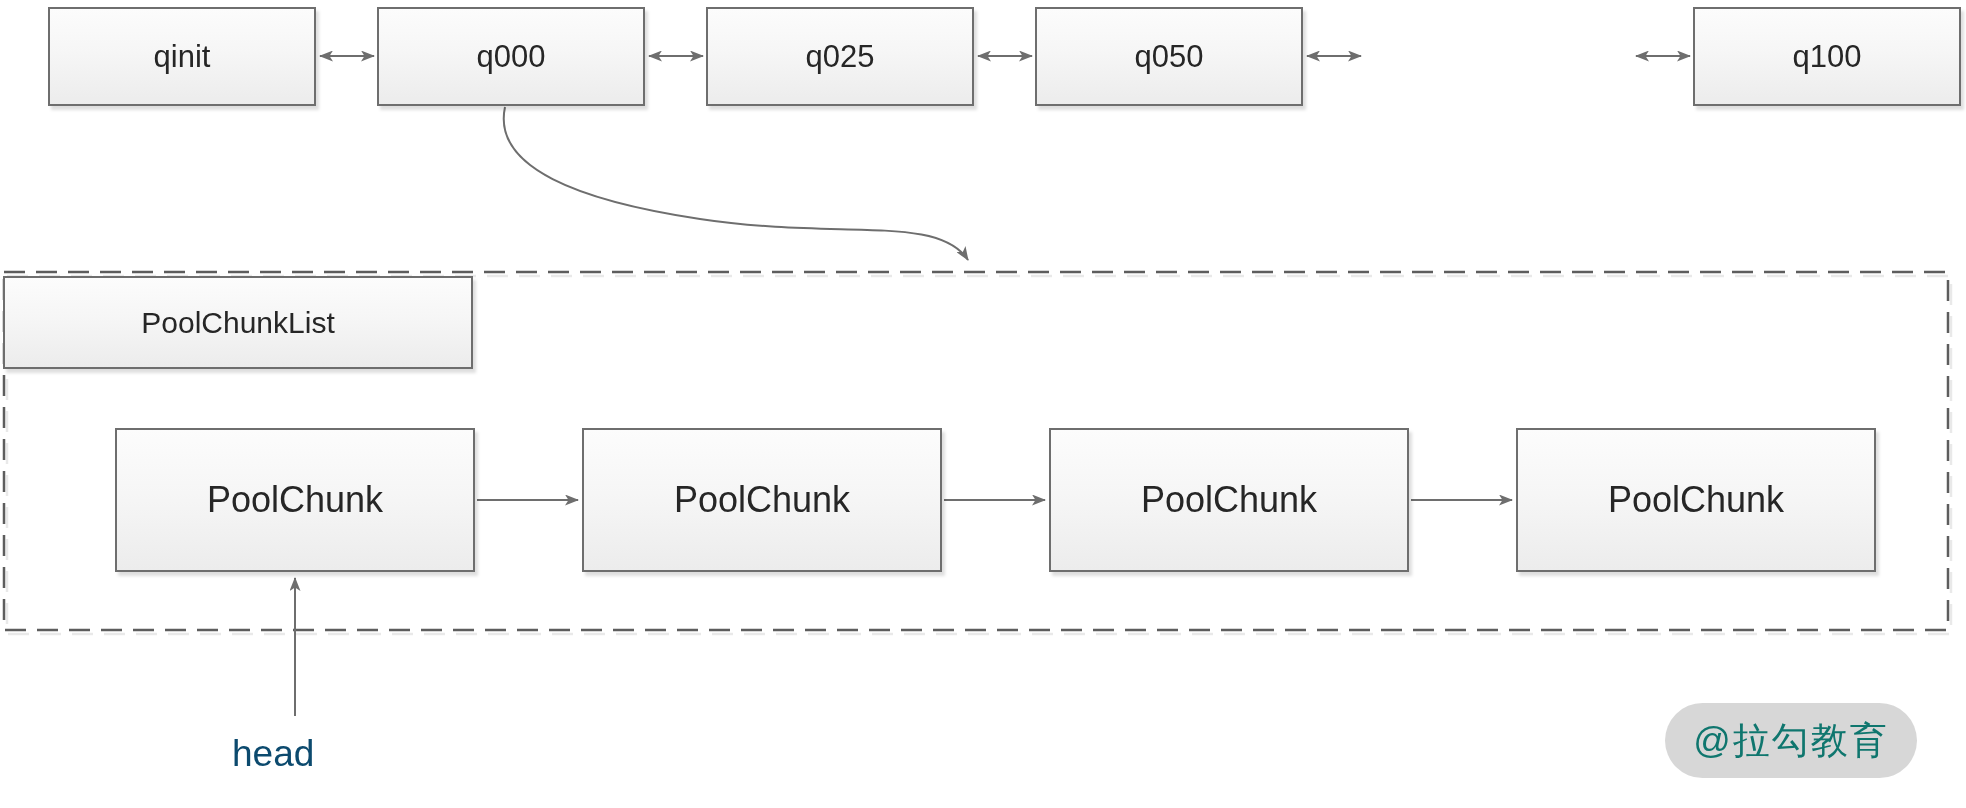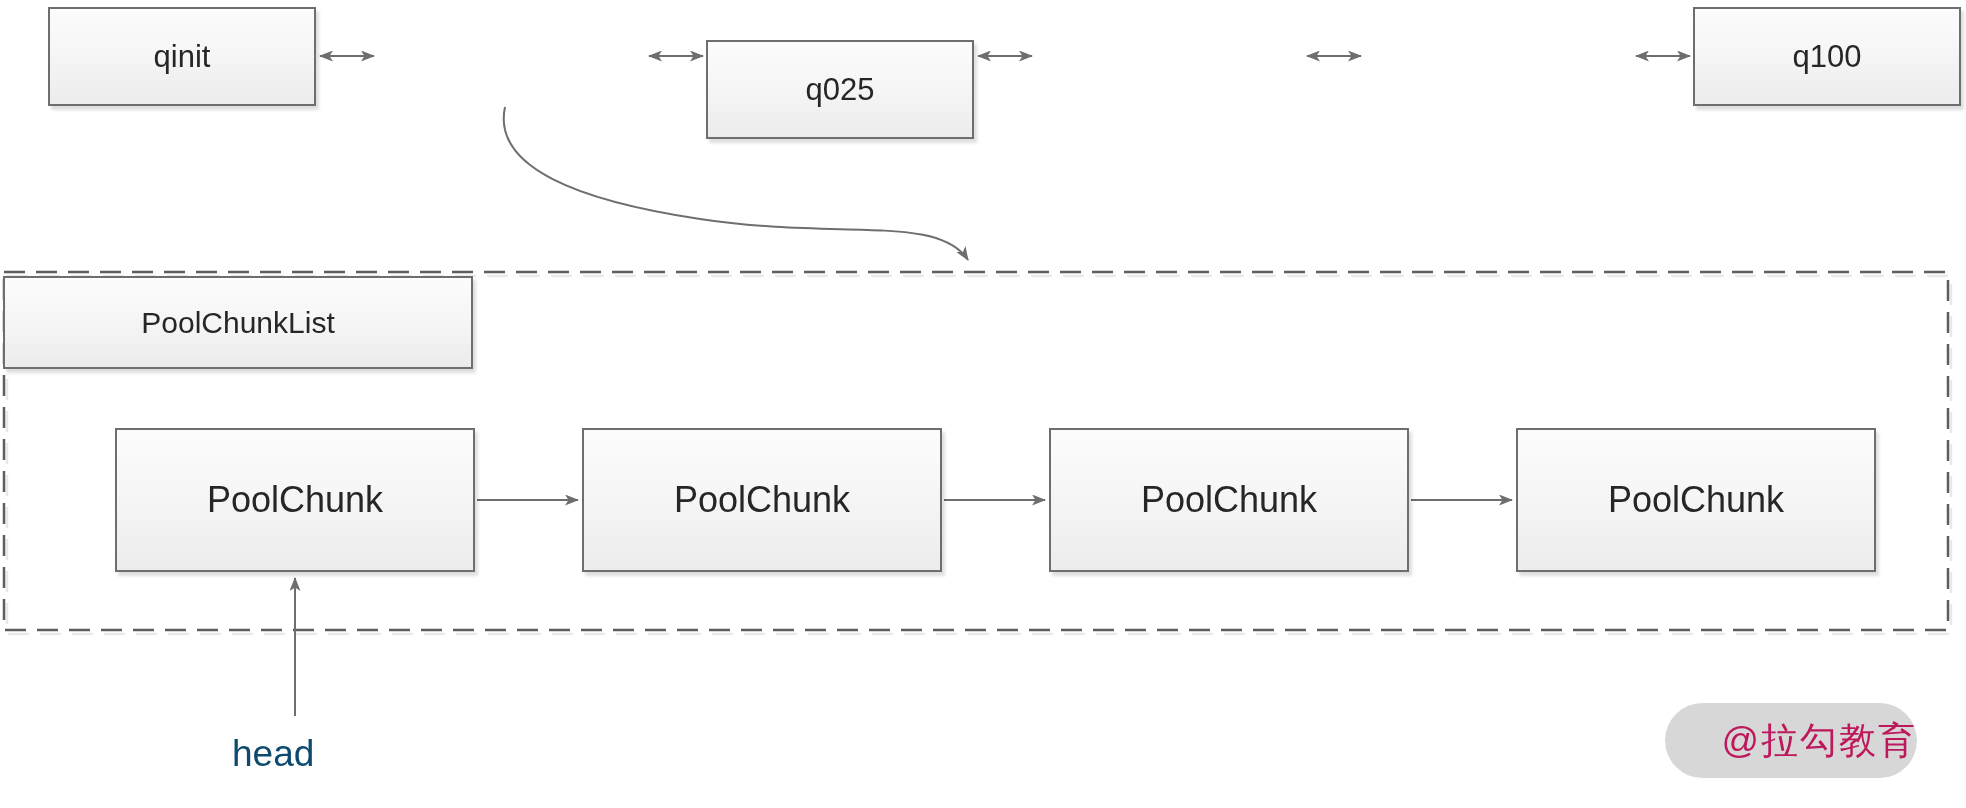--- a/index.html
+++ b/index.html
@@ -28,21 +28,21 @@
     color: #262626;
   }
   .queue-node {
     top: 7px;
     width: 268px;
     height: 99px;
     font-size: 31px;
   }
   .queue-node.q0 { left: 48px; align-items: center; }
   .queue-node.q1 { left: 377px; }
-  .queue-node.q2 { left: 706px; margin-top: 33px; }
+  .queue-node.q2 { left: 706px; }
   .queue-node.q3 { left: 1035px; }
   .queue-node.q4 { left: 1364px; }
   .queue-node.q5 { left: 1693px; }
   .pool-chunk-list-node {
     left: 3px;
     top: 276px;
     width: 470px;
     height: 93px;
     font-size: 30px;
   }
@@ -65,26 +65,26 @@
     color: #0c4a6e;
   }
   .watermark {
     position: absolute;
     left: 1665px;
     top: 703px;
     width: 252px;
     height: 75px;
     border-radius: 38px;
     background: #d7d7d7;
-    color: #be185d;
+    color: #0f766e;
     font-size: 37px;
     letter-spacing: 2px;
     display: flex;
     align-items: center;
-    justify-content: flex-end;
+    justify-content: center;
   }
 </style>
 </head>
 <body>
 
 <div id="canvas">
 
   <svg id="connector-layer" viewBox="0 0 1966 808" xmlns="http://www.w3.org/2000/svg">
     <defs>
       <marker id="ah" viewBox="0 0 14 11" refX="13" refY="5.5" markerWidth="14" markerHeight="11" markerUnits="userSpaceOnUse" orient="auto-start-reverse">
@@ -106,22 +106,28 @@
     <line x1="477" y1="500" x2="578" y2="500" stroke="#6e6e6e" stroke-width="2" marker-end="url(#ah)"></line>
     <line x1="944" y1="500" x2="1045" y2="500" stroke="#6e6e6e" stroke-width="2" marker-end="url(#ah)"></line>
     <line x1="1411" y1="500" x2="1512" y2="500" stroke="#6e6e6e" stroke-width="2" marker-end="url(#ah)"></line>
 
     <line x1="295" y1="716" x2="295" y2="578" stroke="#6e6e6e" stroke-width="2" marker-end="url(#ah)"></line>
   </svg>
 
   <div class="node queue-node q0">
     <span>qinit</span>
   </div>
+  <div class="node queue-node q1">
+    <span>q000</span>
+  </div>
   <div class="node queue-node q2">
     <span>q025</span>
+  </div>
+  <div class="node queue-node q3">
+    <span>q050</span>
   </div>
   <div class="node queue-node q5">
     <span>q100</span>
   </div>
 
   <div class="node pool-chunk-list-node">
     <span>PoolChunkList</span>
   </div>
 
   <div class="node chunk-node c0">

